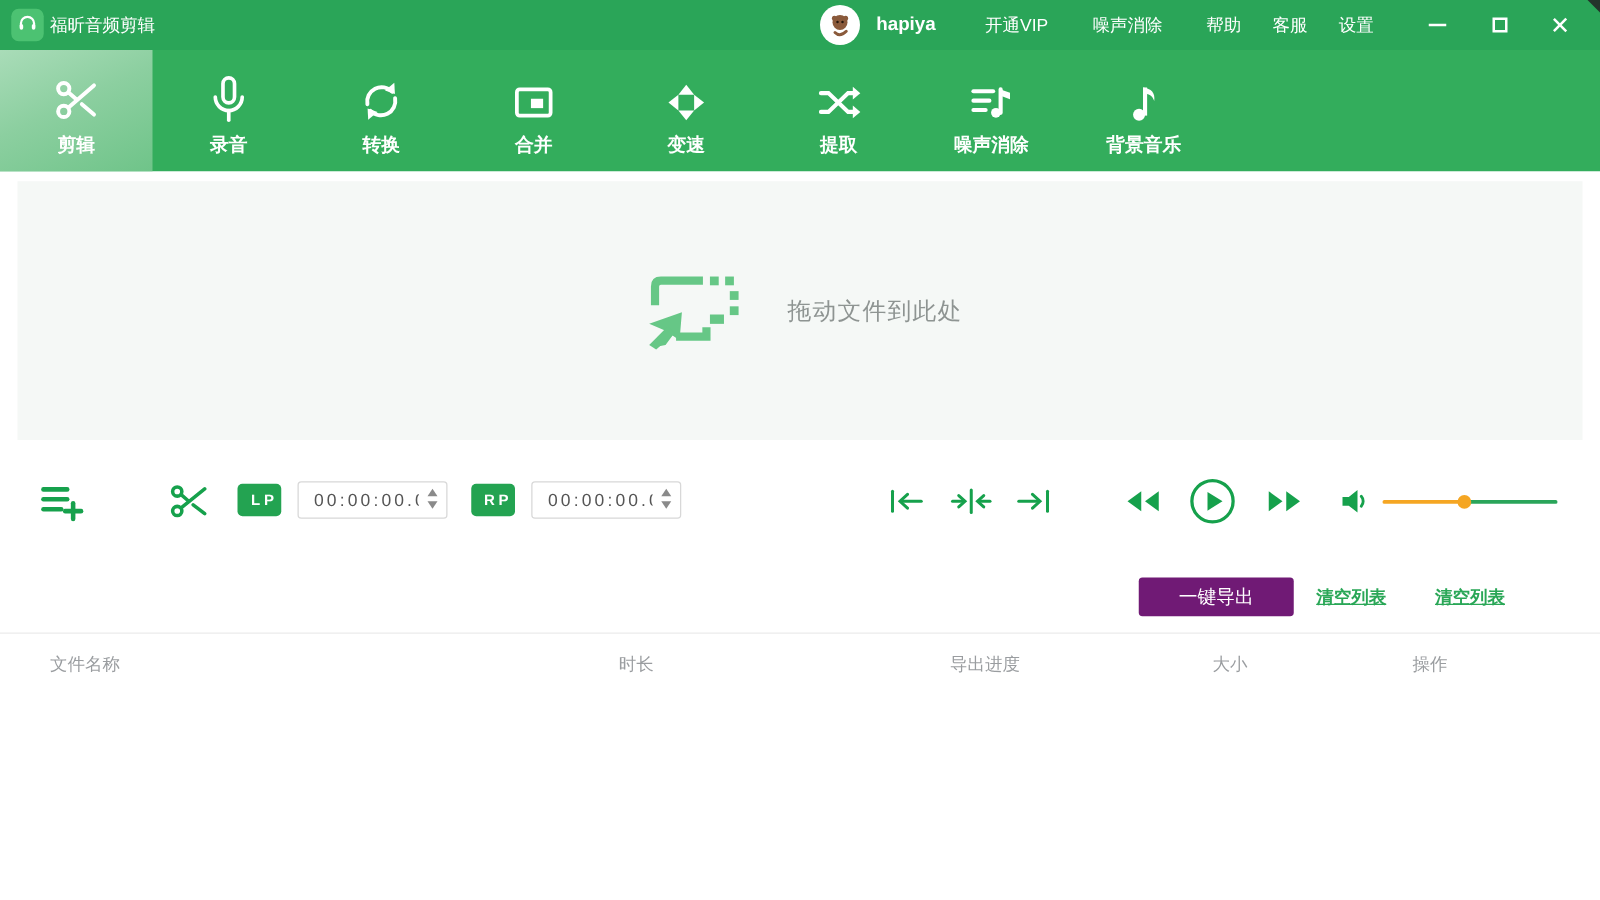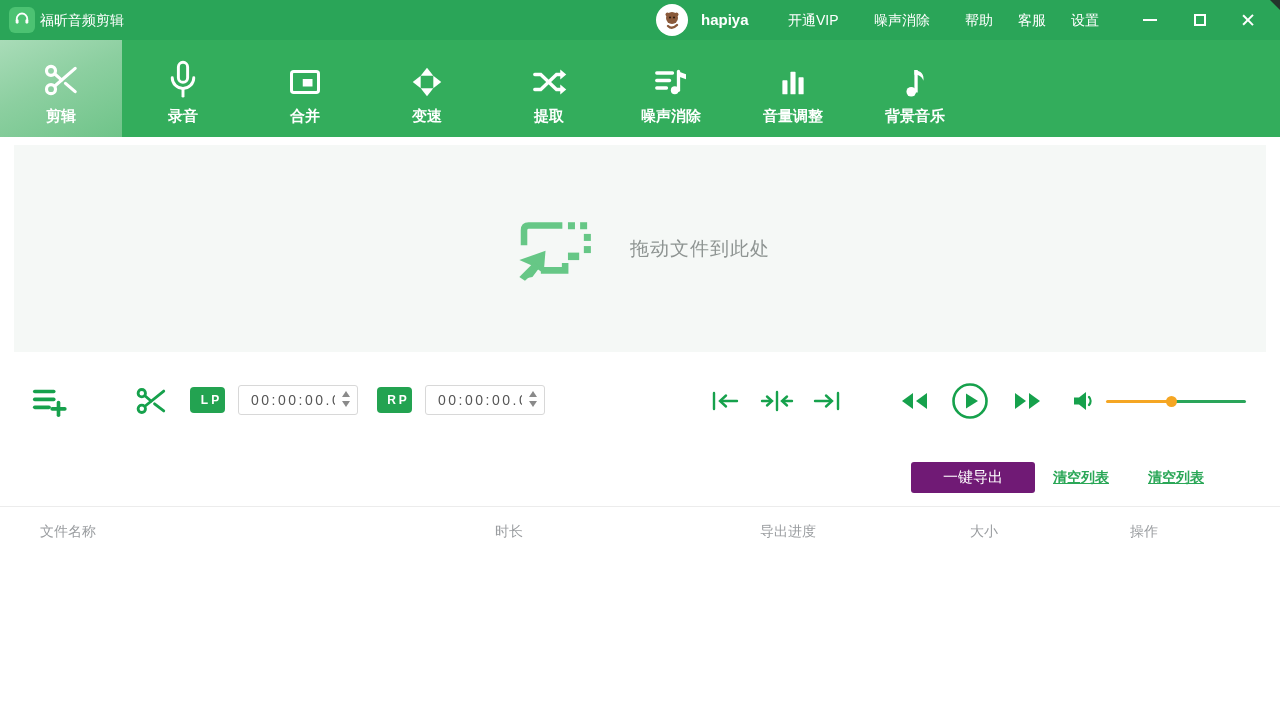--- a/index.html
+++ b/index.html
@@ -137,20 +137,31 @@
     <div class="ticon">
       <svg width="38" height="40" viewBox="0 0 24 26" fill="none" stroke="#fff" stroke-width="1.9" stroke-linecap="round">
         <rect x="9" y="1.5" width="6" height="13" rx="3"></rect>
         <path d="M5 11.5a7 7 0 0 0 14 0"></path>
         <line x1="12" y1="18.5" x2="12" y2="23.5"></line>
       </svg>
     </div>
     <div class="tlabel">录音</div>
   </div>
 
+  <div class="tab">
+    <div class="ticon">
+      <svg width="38" height="38" viewBox="0 0 24 24" fill="none" stroke="#fff" stroke-width="2" stroke-linecap="round">
+        <path d="M5 13.5a7.3 7.3 0 0 1 12.5-6.3"></path>
+        <path d="M19 10.5a7.3 7.3 0 0 1-12.5 6.3"></path>
+        <polygon points="18.6,2.6 18.9,8.3 13.9,6.6" fill="#fff" stroke="none"></polygon>
+        <polygon points="5.4,21.4 5.1,15.7 10.1,17.4" fill="#fff" stroke="none"></polygon>
+      </svg>
+    </div>
+    <div class="tlabel">转换</div>
+  </div>
 
   <div class="tab">
     <div class="ticon">
       <svg width="38" height="36" viewBox="0 0 24 24" fill="none" stroke="#fff" stroke-width="2">
         <rect x="3" y="5" width="18" height="14" rx="1.5"></rect>
         <rect x="10.5" y="10" width="6.5" height="5" fill="#fff" stroke="none"></rect>
       </svg>
     </div>
     <div class="tlabel">合并</div>
   </div>
@@ -186,30 +197,20 @@
         <line x1="2.5" y1="11" x2="11" y2="11"></line>
         <line x1="2.5" y1="16" x2="9" y2="16"></line>
         <circle cx="14.5" cy="17.5" r="2.6" fill="#fff" stroke="none"></circle>
         <line x1="17" y1="17.5" x2="17" y2="5"></line>
         <path d="M17 5l5 1.8v3.4L17 8.4z" fill="#fff" stroke="none"></path>
       </svg>
     </div>
     <div class="tlabel">噪声消除</div>
   </div>
 
-  <div class="tab">
-    <div class="ticon">
-      <svg width="34" height="34" viewBox="0 0 24 24" fill="#fff">
-        <rect x="4.5" y="10" width="3.6" height="10" rx="0.5"></rect>
-        <rect x="10.2" y="4" width="3.6" height="16" rx="0.5"></rect>
-        <rect x="15.9" y="8" width="3.6" height="12" rx="0.5"></rect>
-      </svg>
-    </div>
-    <div class="tlabel">音量调整</div>
-  </div>
 
   <div class="tab">
     <div class="ticon">
       <svg width="36" height="36" viewBox="0 0 24 24" fill="#fff">
         <circle cx="9.5" cy="18.5" r="3.2"></circle>
         <rect x="11.6" y="4" width="2.2" height="15"></rect>
         <path d="M11.6 4c4.5 0.6 6.6 2.8 6 7.2-1-2.8-2.8-4-6-4z"></path>
       </svg>
     </div>
     <div class="tlabel">背景音乐</div>

